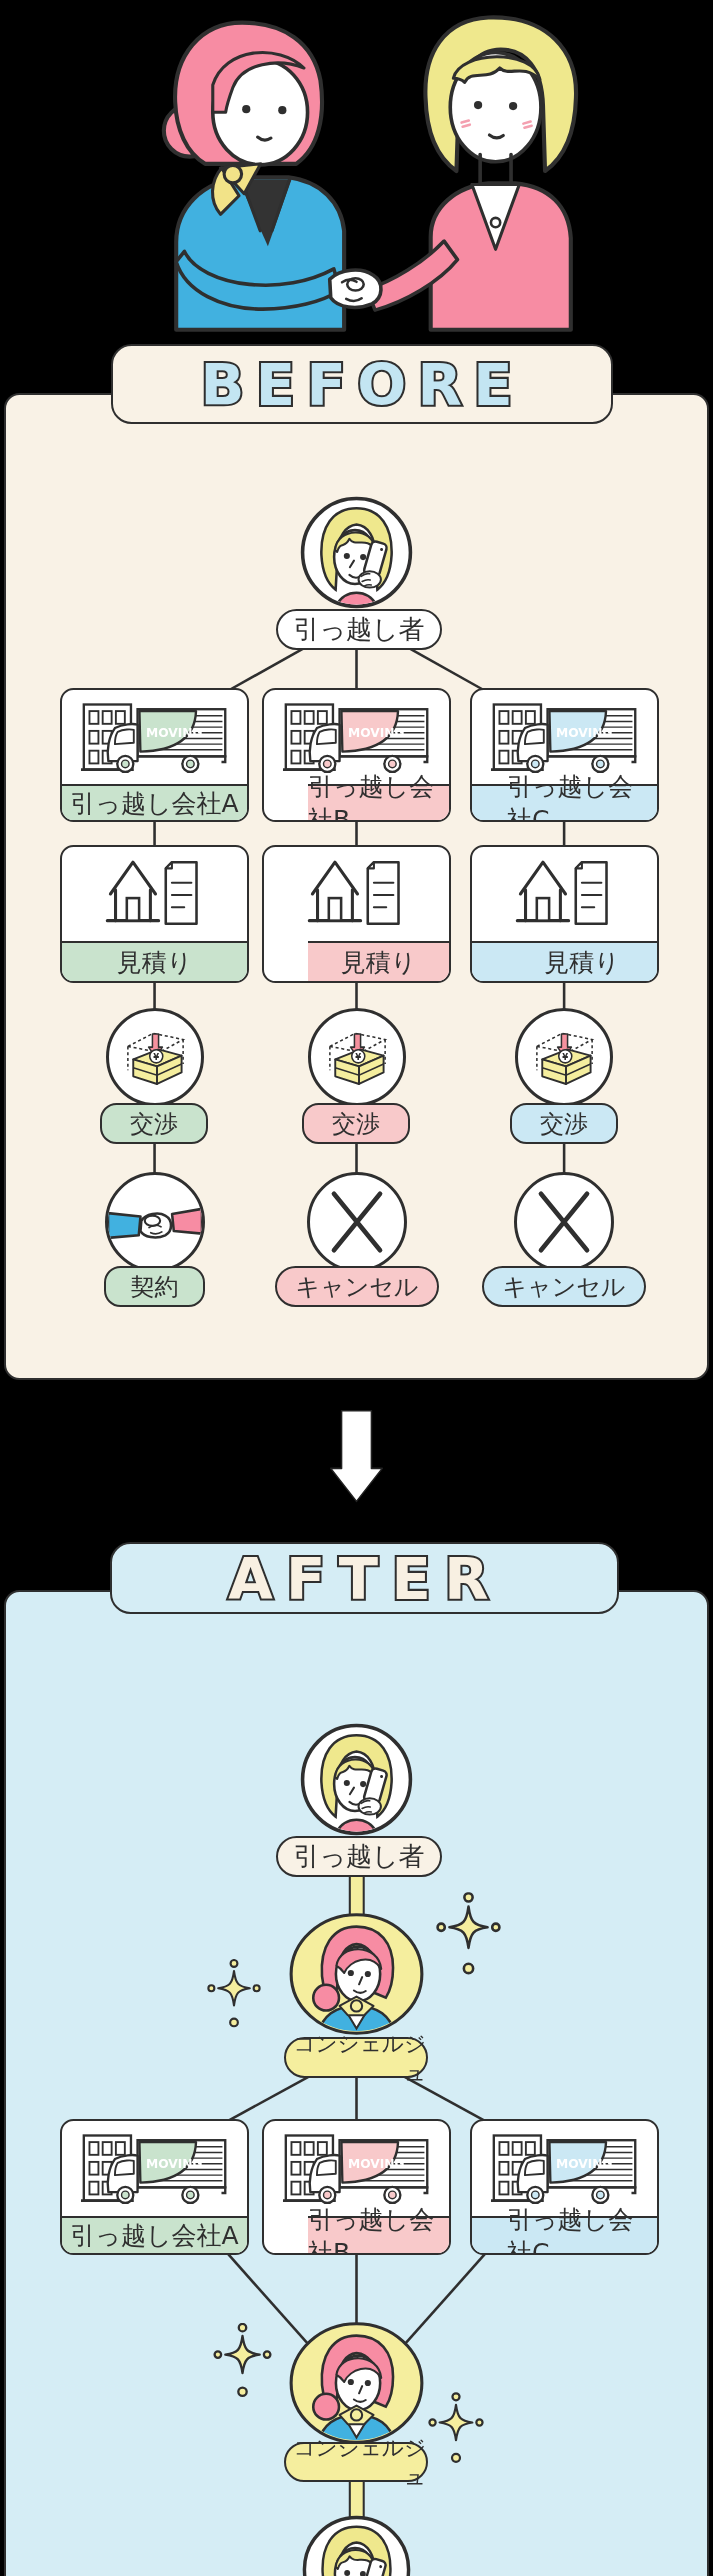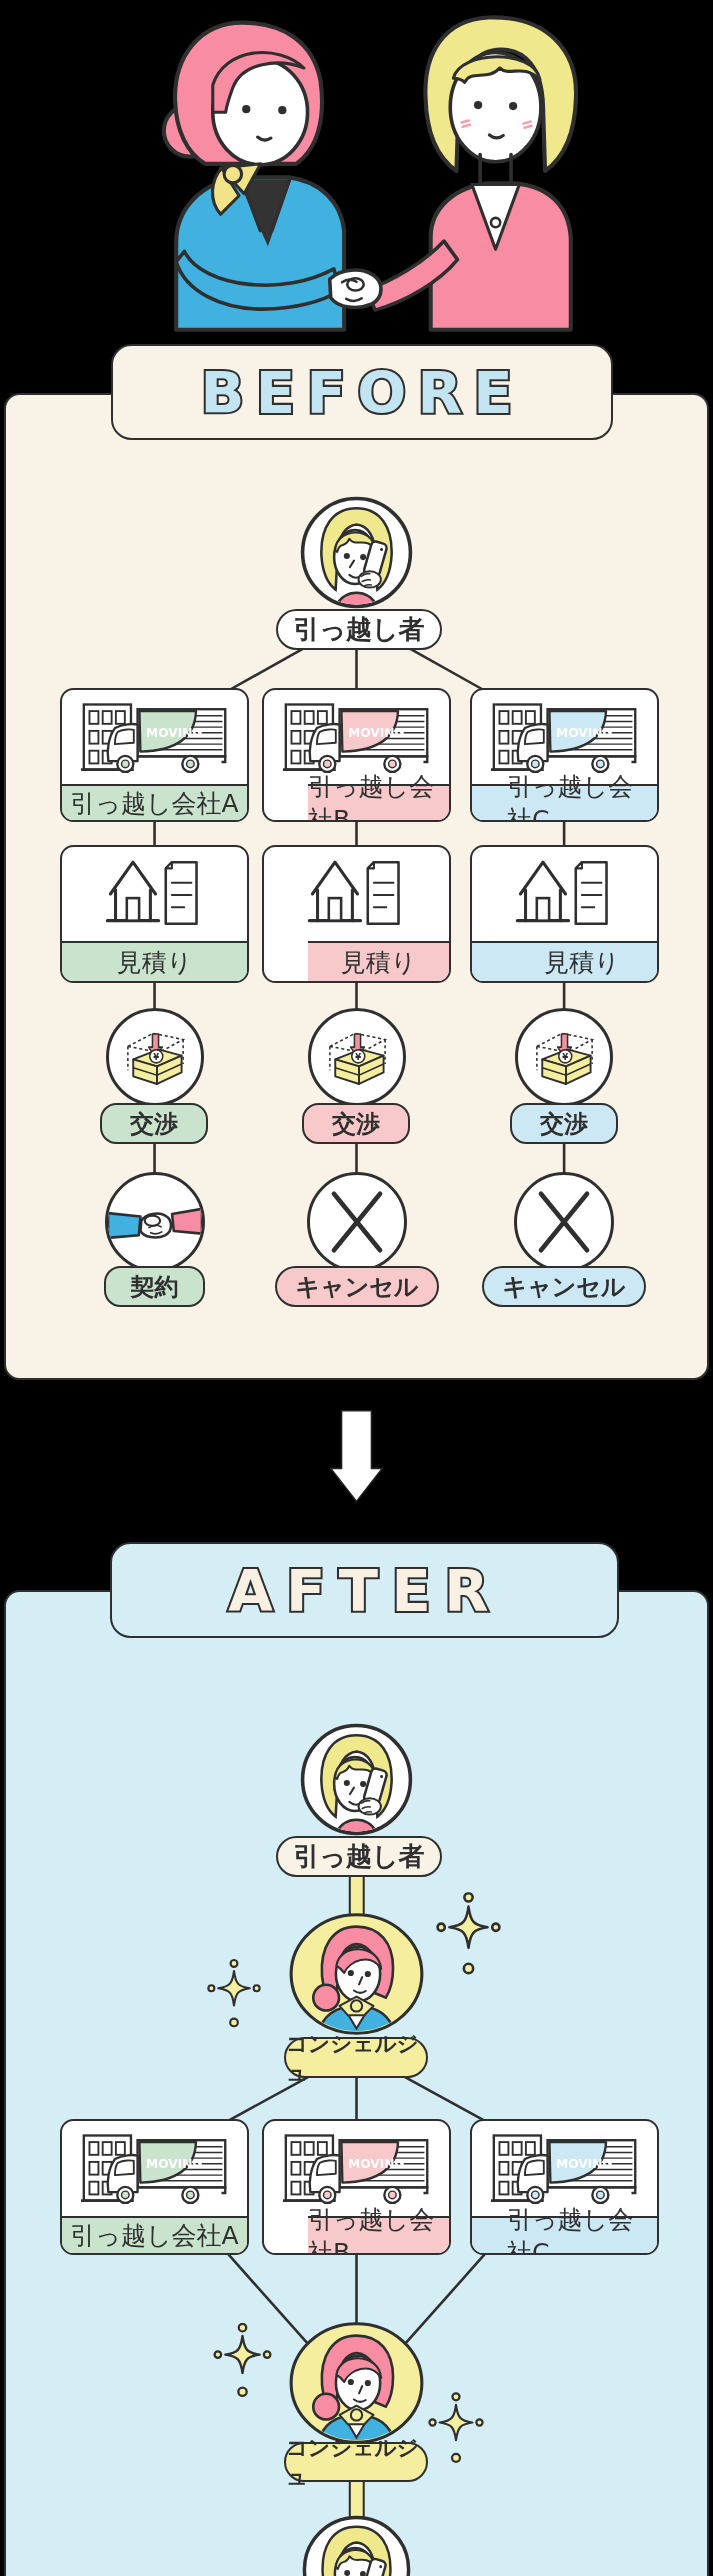--- a/index.html
+++ b/index.html
@@ -24,21 +24,21 @@
   .panel.blue{background:var(--panel-blue);}
   .title-box{border:2.6px solid var(--outline);border-radius:20.6px;z-index:4;
              display:flex;align-items:center;justify-content:center;}
   .title-box.cream{background:var(--cream);}
   .title-box.blue{background:var(--panel-blue);}
   .lines-layer{left:0;top:0;z-index:2;pointer-events:none;}
   .node{z-index:3;}
   .circle-node{background:var(--white);border:3.1px solid var(--outline);border-radius:50%;
                display:flex;align-items:center;justify-content:center;overflow:hidden;z-index:3;}
   .pill{border:2.6px solid var(--outline);border-radius:24px;display:flex;align-items:center;
-        justify-content:center;z-index:4;font-weight:bold;text-align:left;}
+        justify-content:center;z-index:4;font-weight:normal;text-align:right;}
   .pill.white{background:var(--white);}
   .pill.cream{background:var(--cream);}
   .pill.yellow{background:var(--yellow);}
   .pill.green{background:var(--green);}
   .pill.pink{background:var(--pink);}
   .pill.blue{background:var(--blue);}
   .pill-lg{font-size:26px;}
   .pill-md{font-size:24px;}
   .pill-sm{font-size:21.6px;}
   .card{background:var(--white);border:2.6px solid var(--outline);border-radius:13.4px;
@@ -261,26 +261,26 @@
         <path d="M692,4372 L692,4510"></path>
         <path d="M944,4372 L784,4552"></path>
     </g>
 
     <rect x="679" y="3636" width="27" height="82" fill="#f5ee9e" stroke="#2f2f2f" stroke-width="4"></rect>
     <rect x="679" y="4810" width="27" height="76" fill="#f5ee9e" stroke="#2f2f2f" stroke-width="4"></rect>
 
     <path d="M663,2738 L721,2738 L721,2850 L742,2850 L692,2914 L642,2850 L663,2850 Z" fill="#ffffff" stroke="#222222" stroke-width="3" stroke-linejoin="round"></path>
   </svg>
 
-  <div class="abs title-box cream" style="left:111px;top:344px;width:502px;height:96px;">
+  <div class="abs title-box cream" style="left:111px;top:344px;width:502px;height:80px;">
     <svg width="497" height="91" viewBox="0 0 965 176">
       <text class="title-text" x="482" y="128" text-anchor="middle" font-size="112" letter-spacing="22" fill="#c3e5f2" stroke="#2f2f2f" stroke-width="8" paint-order="stroke">BEFORE</text>
     </svg>
   </div>
-  <div class="abs title-box blue" style="left:110px;top:1542px;width:509px;height:96px;">
+  <div class="abs title-box blue" style="left:110px;top:1542px;width:509px;height:72px;">
     <svg width="504" height="91" viewBox="0 0 978 177">
       <text class="title-text" x="489" y="129" text-anchor="middle" font-size="112" letter-spacing="26" fill="#f8f0e2" stroke="#2f2f2f" stroke-width="8" paint-order="stroke">AFTER</text>
     </svg>
   </div>
 
   <svg class="abs node" style="left:298px;top:494px;" width="117" height="117" viewBox="0 0 228 228">
       <use href="#sym-person" xlink:href="#sym-person"></use>
     </svg>
   <div class="abs pill white pill-lg" style="left:276px;top:609px;width:166px;height:41px;">
     <span>引っ越し者</span>

